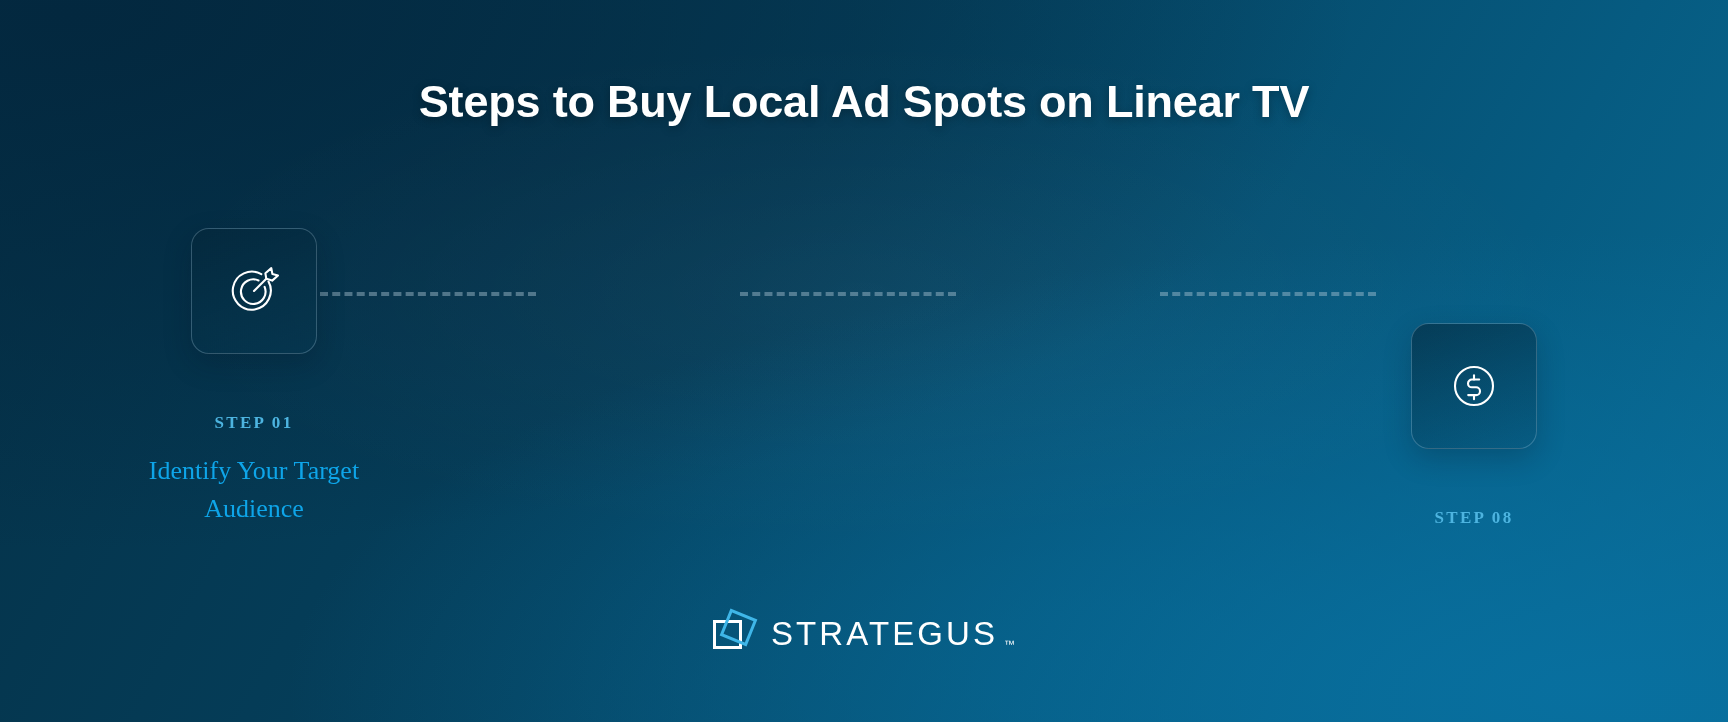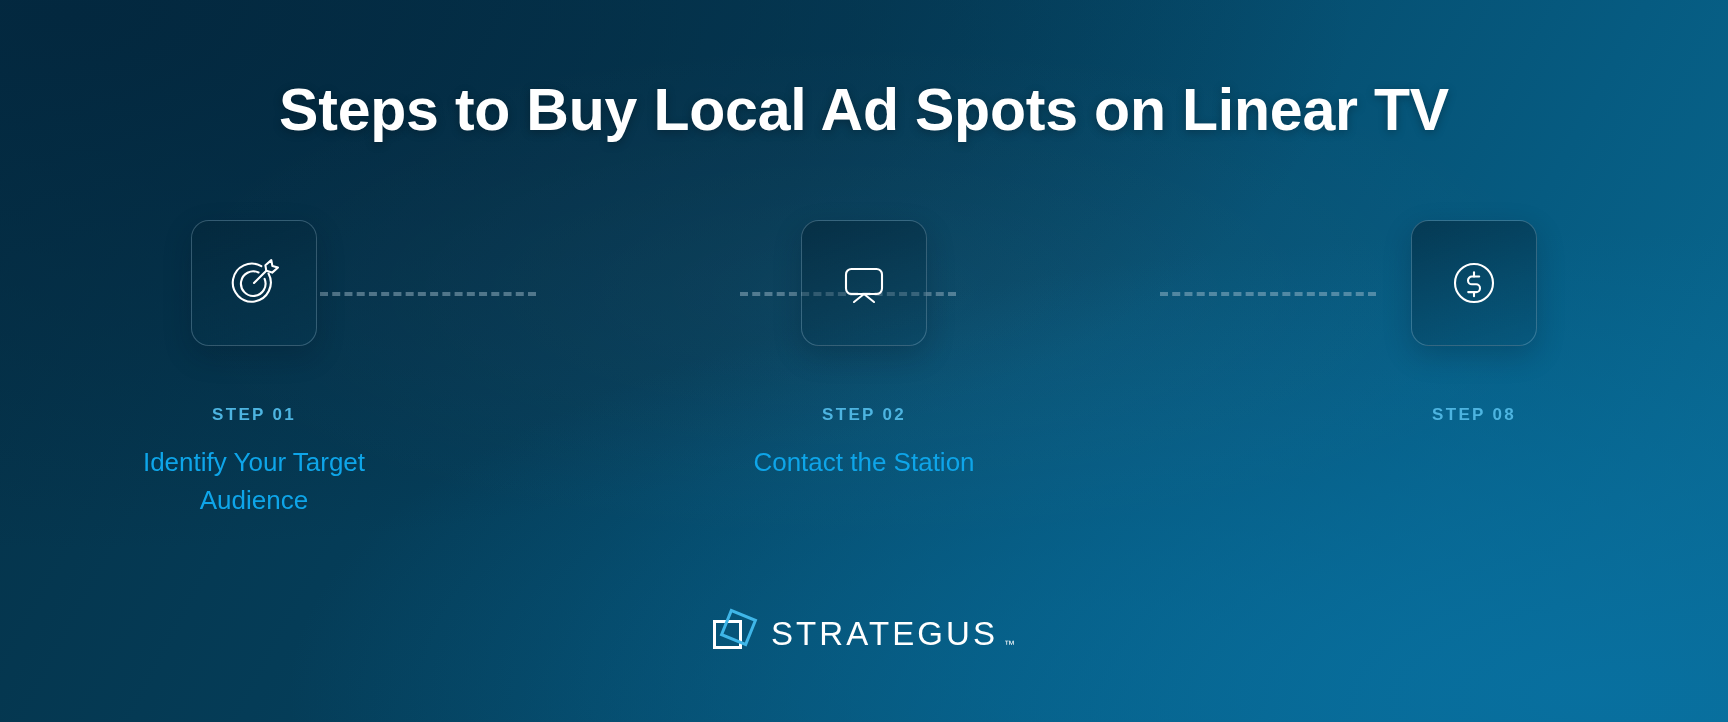--- a/index.html
+++ b/index.html
@@ -35,37 +35,38 @@
   }
 
   
   .title {
     position: absolute;
     top: 75px;
     left: 0;
     width: 100%;
     text-align: center;
     color: #ffffff;
-    font-size: 59px;
+    font-size: 45px;
     font-weight: bold;
     letter-spacing: -0.2px;
     line-height: 1.2;
     text-shadow: 0 2px 10px rgba(0,0,0,0.28);
     white-space: nowrap;
   }
 
   
   .steps {
     position: absolute;
-    top: 220px;
+    top: 228px;
     left: 100px;
     width: 1528px;
     display: flex;
-    align-items: flex-start;
+    align-items: flex-end;
     justify-content: space-between;
+    font-family: Liberation Serif, serif;
   }
 
   .step {
     width: 308px;
     display: flex;
     flex-direction: column;
     align-items: center;
     flex: 0 0 auto;
   }
 
@@ -173,33 +174,20 @@
           <path d="M36.6 21.9a12.3 12.3 0 1 1-6.1-6.4"></path>
           <path d="M26 26 38.3 13.7"></path>
           <path d="M38.3 13.7 37.4 8.3 43.3 3.1 44.4 9.1 50 10.5 44.2 15.6z"></path>
         </svg>
       </span>
     </div>
     <div class="step-eyebrow">STEP 01</div>
     <div class="step-title">Identify Your Target Audience</div>
   </div>
 
-  <div class="step">
-    <div class="icon-card">
-      <span>
-        <svg width="52" height="52" viewBox="0 0 52 52" fill="none" stroke="#ffffff" stroke-width="2.1" stroke-linecap="round" stroke-linejoin="round">
-          <rect x="8" y="12" width="36" height="25" rx="5.5"></rect>
-          <path d="M26 37 16 45"></path>
-          <path d="M26 37 36 45"></path>
-        </svg>
-      </span>
-    </div>
-    <div class="step-eyebrow">STEP 02</div>
-    <div class="step-title">Contact the Station</div>
-  </div>
 
   <div class="step">
     <div class="icon-card">
       <span>
         <svg width="52" height="52" viewBox="0 0 52 52" fill="none" stroke="#ffffff" stroke-width="2.1" stroke-linecap="round" stroke-linejoin="round">
           <circle cx="26" cy="26" r="19"></circle>
           <path d="M31.2 19.5h-7.3a3.9 3.9 0 0 0 0 7.8h4.2a3.9 3.9 0 0 1 0 7.8h-7.9"></path>
           <path d="M26 15.4v4.1"></path>
           <path d="M26 35.1v4.1"></path>
         </svg>

